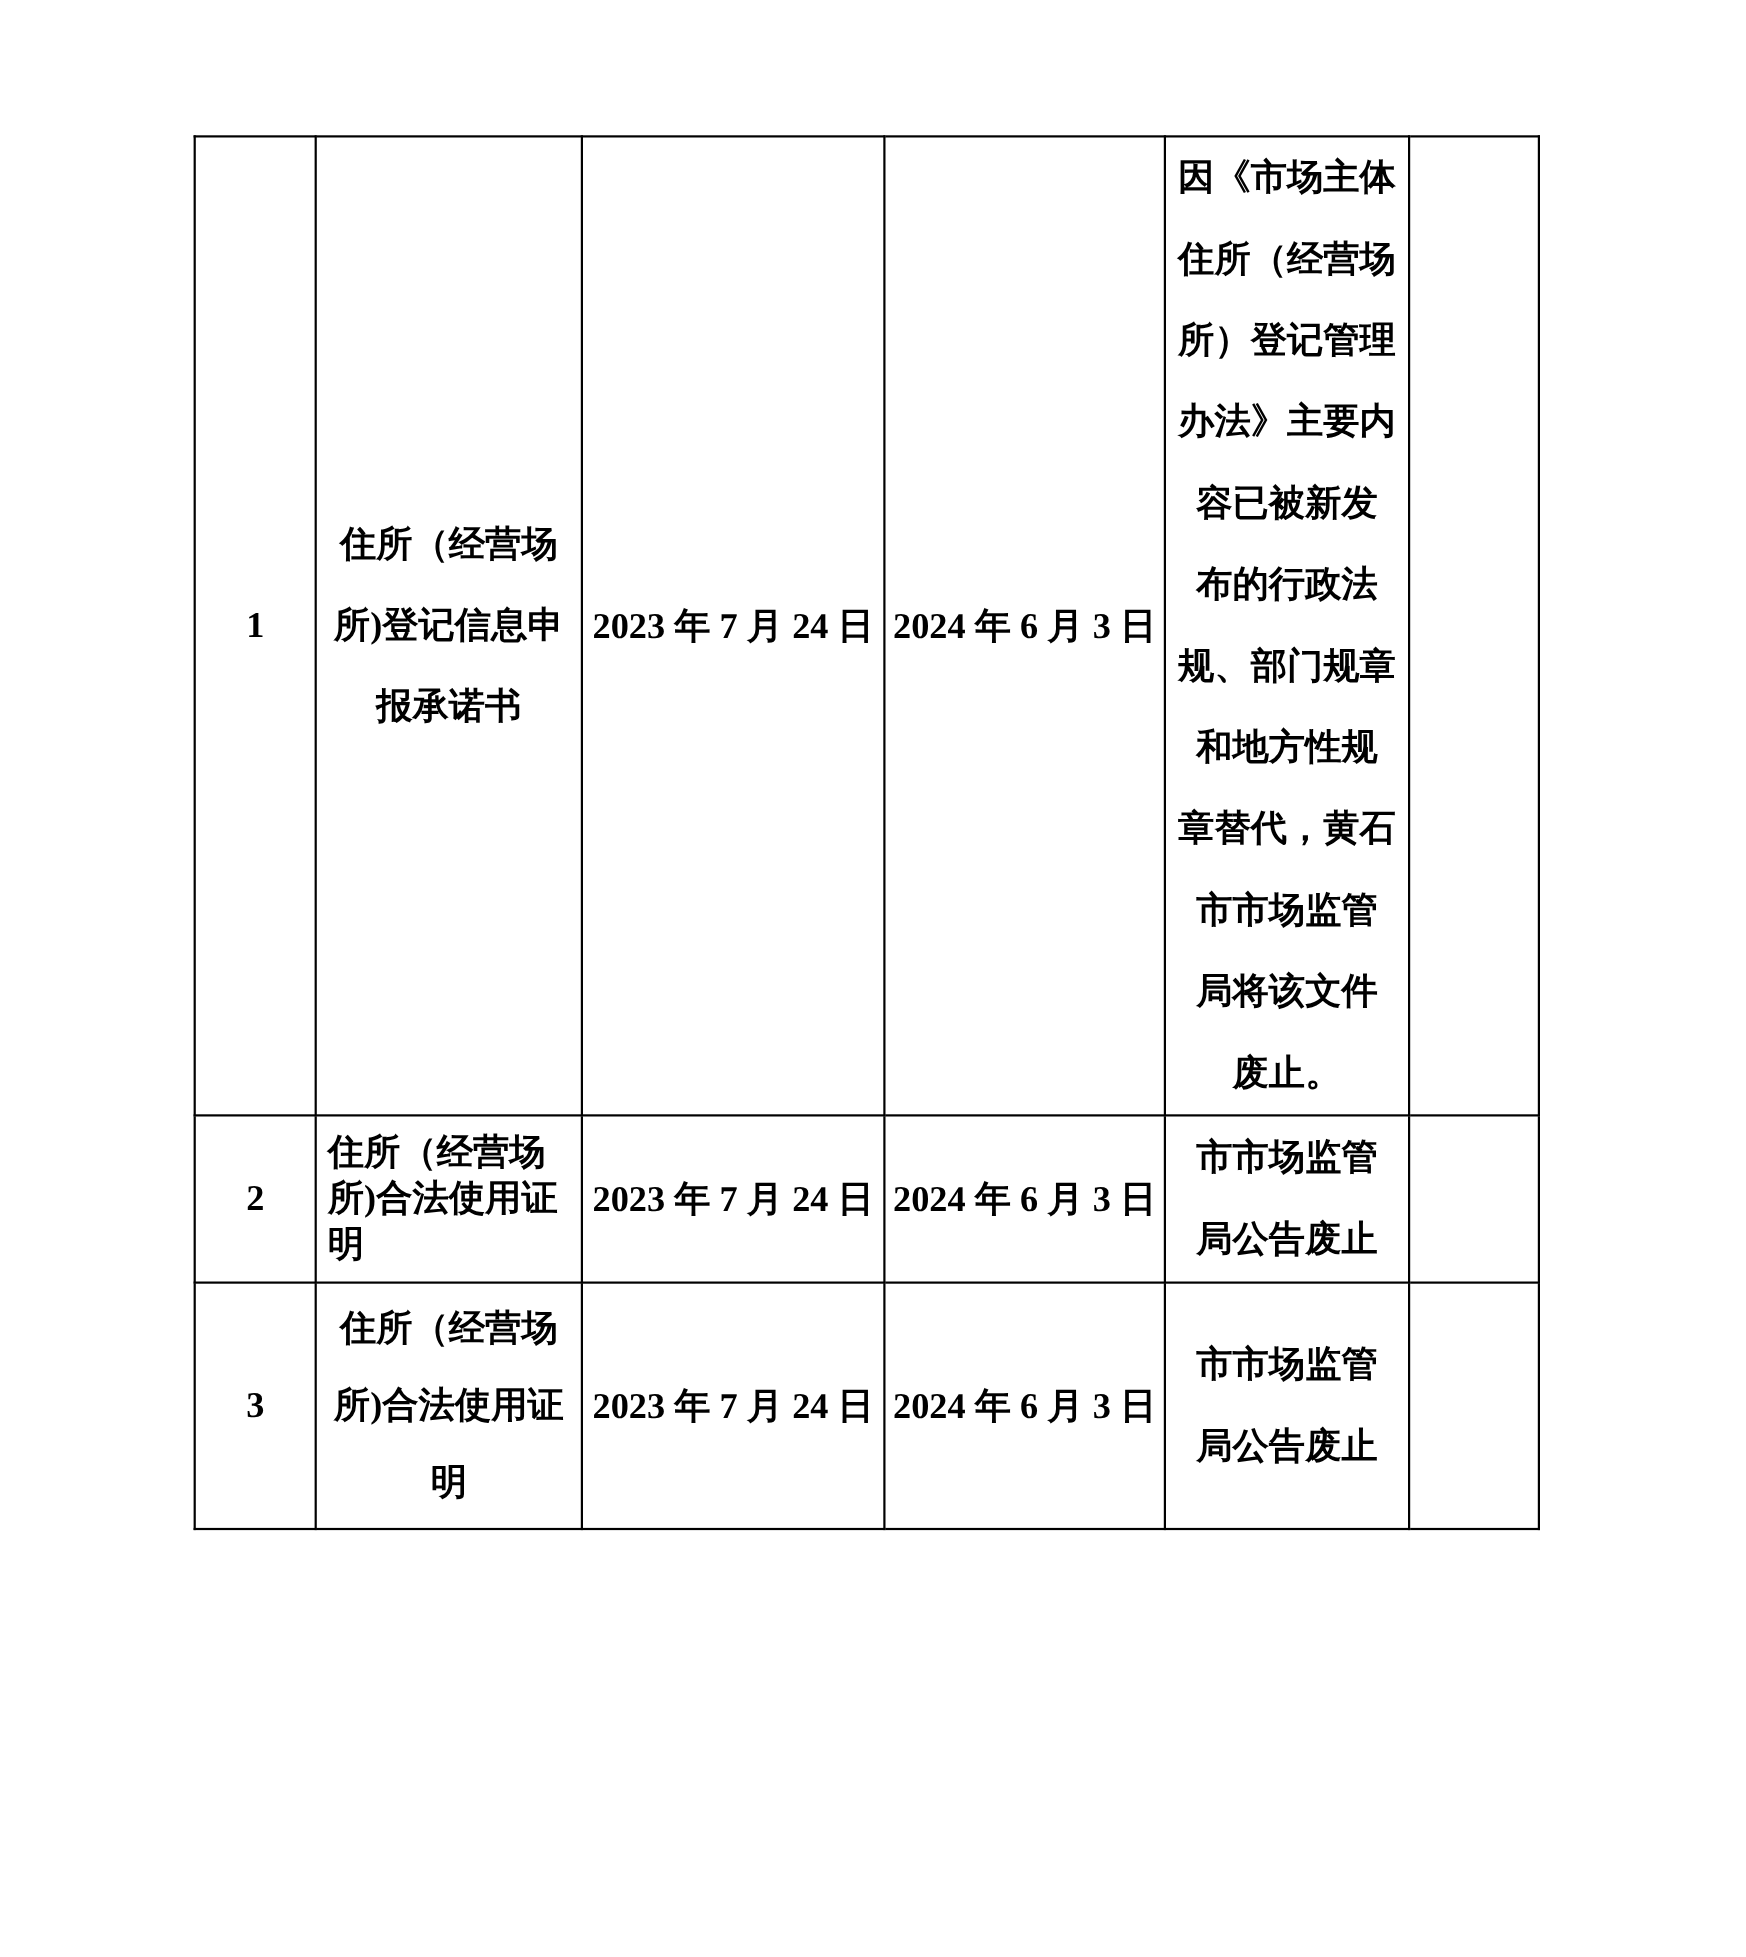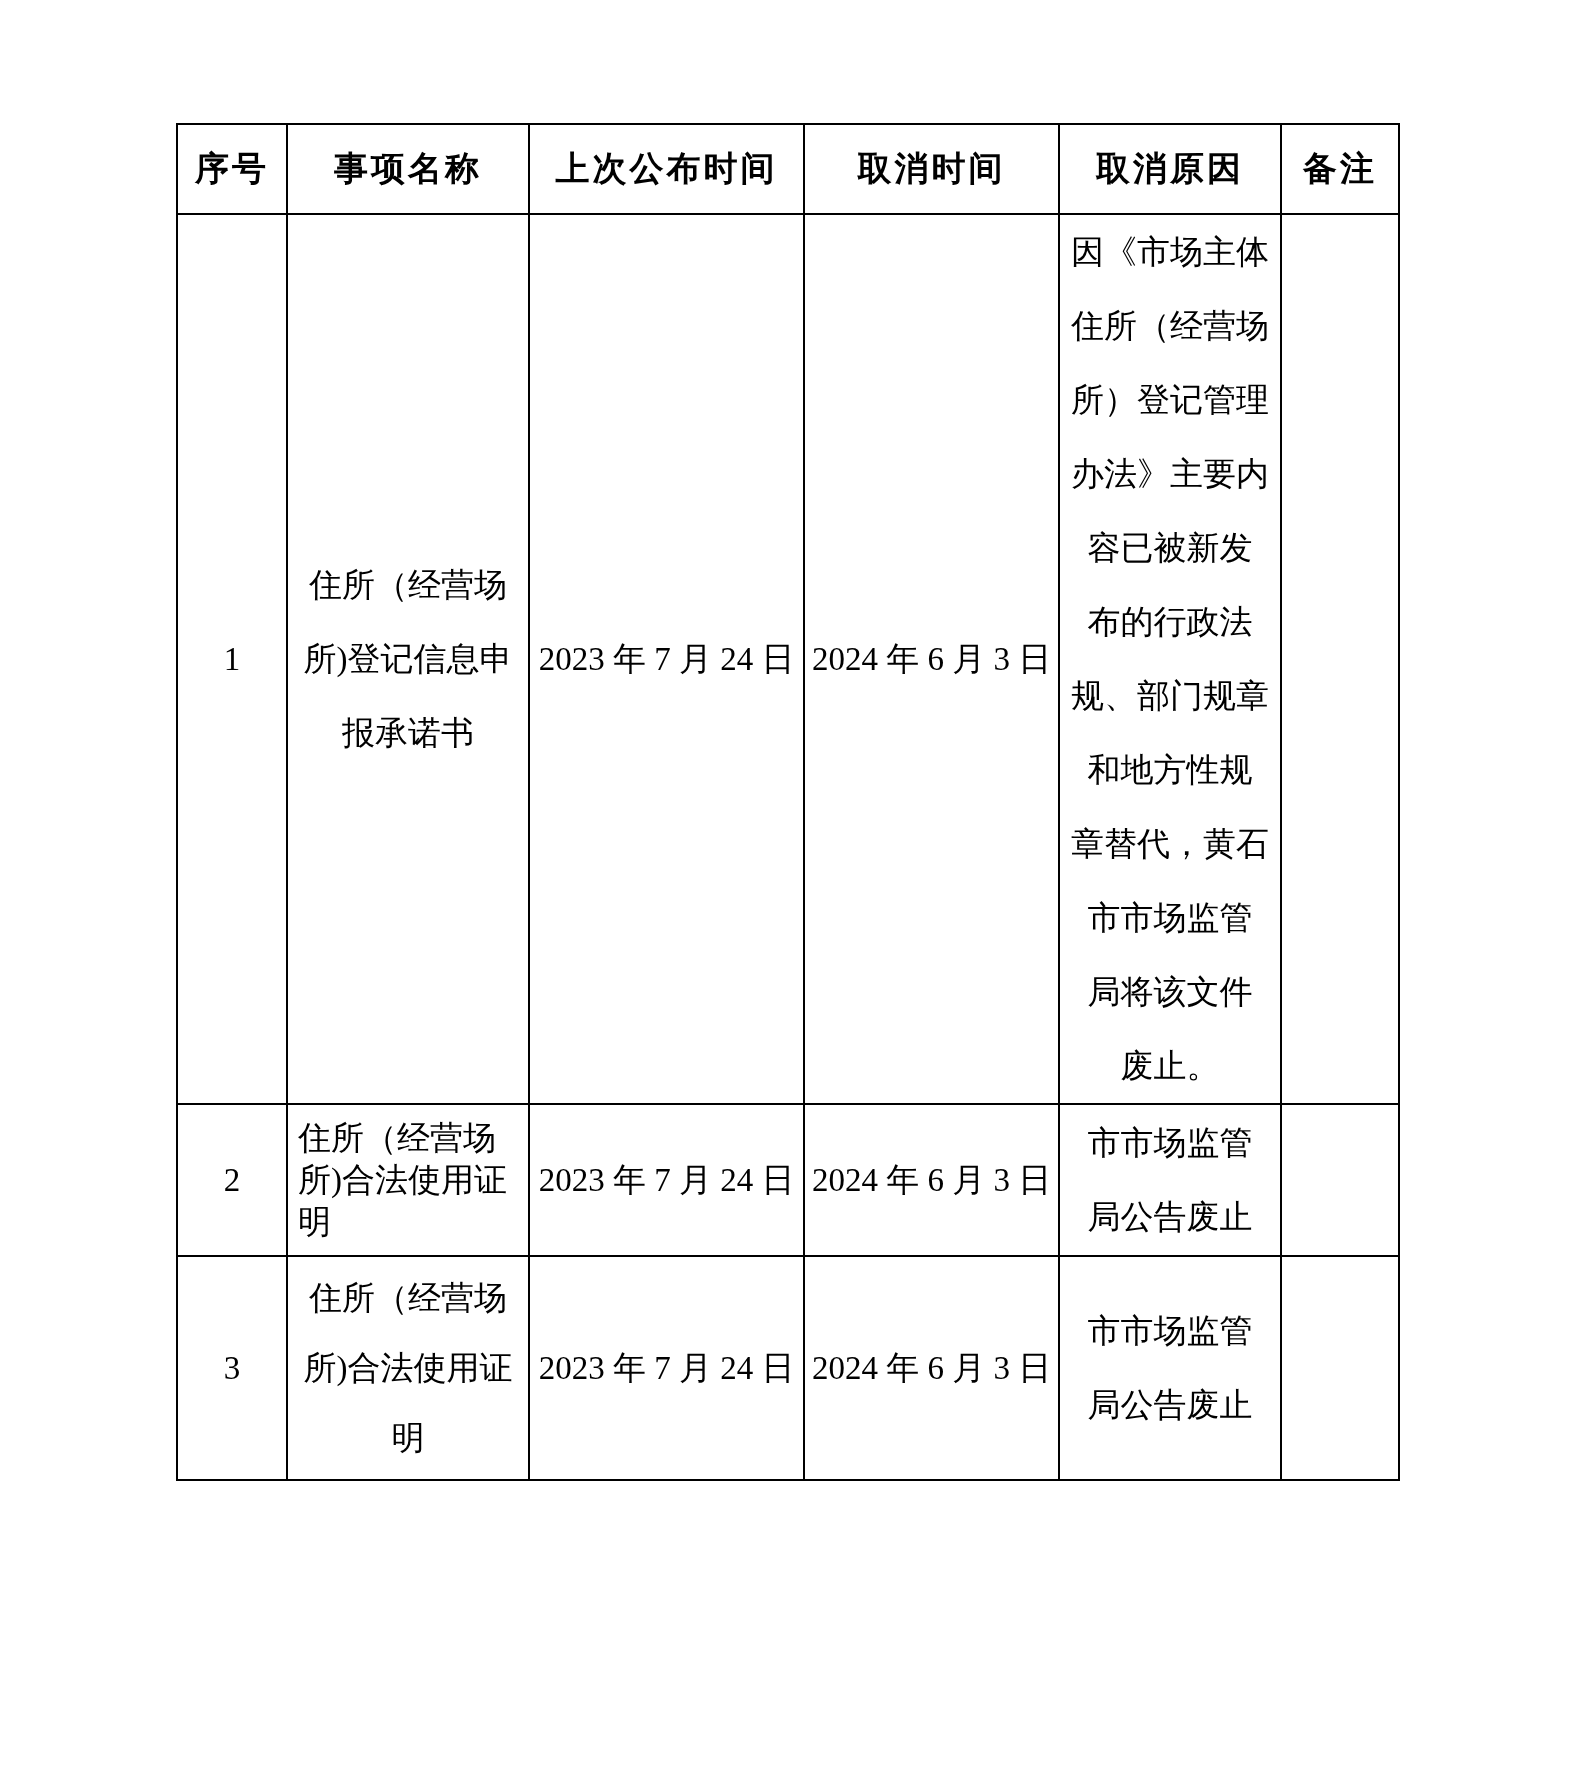--- a/index.html
+++ b/index.html
@@ -28,21 +28,21 @@
     border-collapse: collapse;
     table-layout: fixed;
     width: 1222px;
     background: #ffffff;
   }
   table.doc-table td, table.doc-table th {
     border: 2px solid #000000;
     vertical-align: middle;
     text-align: center;
     font-size: 33px;
-    font-weight: normal;
+    font-weight: bold;
     padding: 0;
     overflow: hidden;
     box-sizing: border-box;
   }
   table.doc-table th {
     font-size: 34px;
     font-weight: bold;
     letter-spacing: 3px;
   }
   .row-header { height: 90px; }
@@ -66,28 +66,20 @@
     <table class="doc-table">
       <colgroup>
         <col style="width:110px">
         <col style="width:242px">
         <col style="width:275px">
         <col style="width:255px">
         <col style="width:222px">
         <col style="width:118px">
       </colgroup>
       <tbody>
-          <tr class="row-header">
-        <th>序号</th>
-        <th>事项名称</th>
-        <th>上次公布时间</th>
-        <th>取消时间</th>
-        <th>取消原因</th>
-        <th>备注</th>
-      </tr>
       <tr class="row-1">
         <td>1</td>
         <td class="pre lh74">住所（经营场
 所)登记信息申
 报承诺书</td>
         <td>2023 年 7 月 24 日</td>
         <td>2024 年 6 月 3 日</td>
         <td class="pre lh74">因《市场主体
 住所（经营场
 所）登记管理

